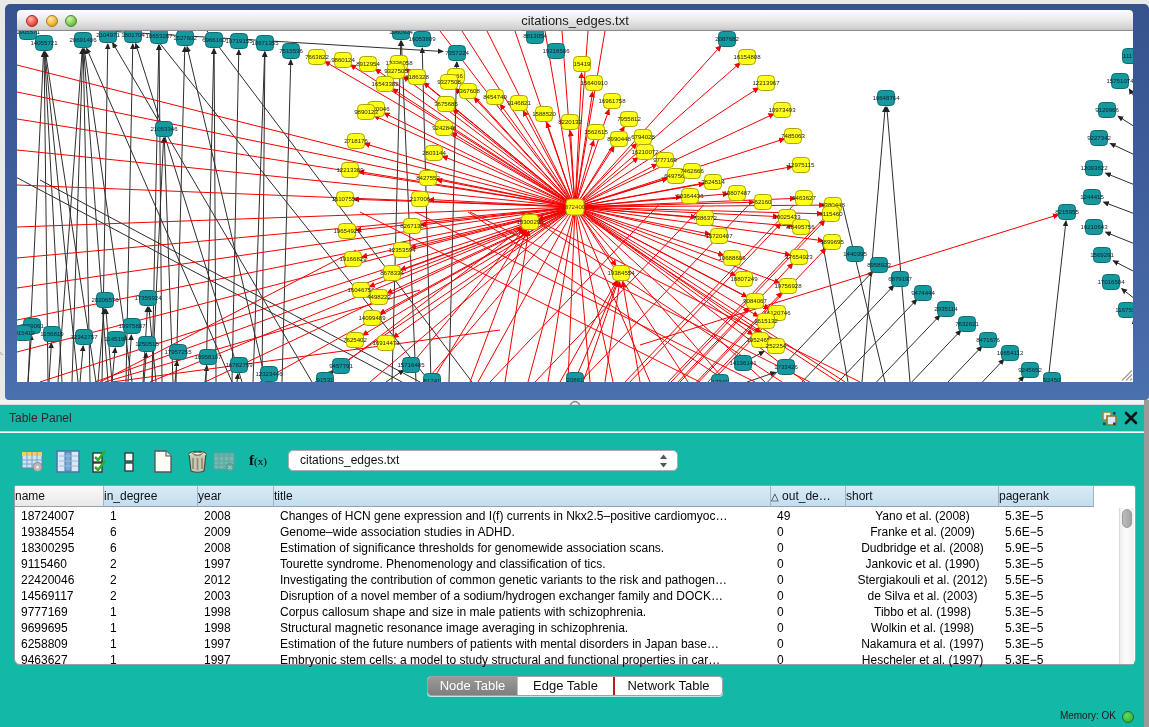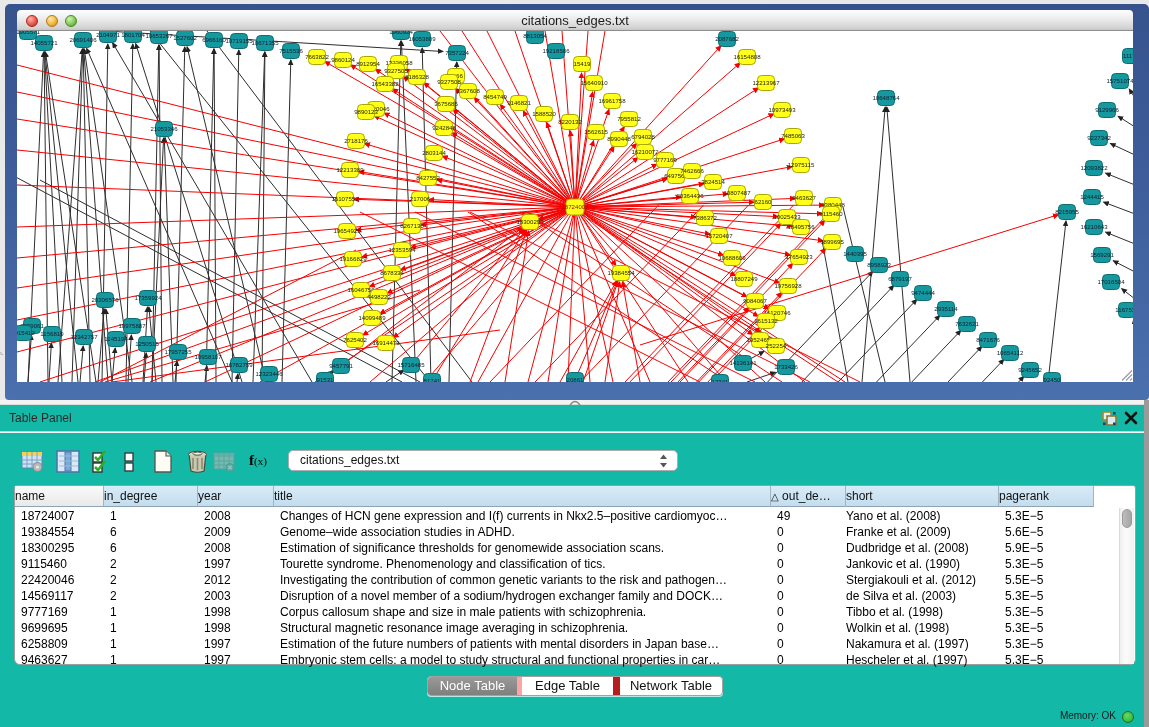--- a/index.html
+++ b/index.html
@@ -30,33 +30,33 @@
 .th{position:absolute;top:0;height:21px;background:linear-gradient(180deg,#d8ebf7,#c3ddee);
  border-right:1px solid #9fb4c4;border-bottom:1px solid #8ea3b3;line-height:21px}
 #th0{left:0;width:89px;background:linear-gradient(180deg,#fafafa,#e9e9e9)}
 #th1{left:89px;width:94px}#th2{left:183px;width:76px}#th3{left:259px;width:497px}
 #th4{left:756px;width:75px}#th5{left:831px;width:153px}#th6{left:984px;width:95px}
 #tbody{position:absolute;left:0;top:22px;width:1100px;font-size:12px;color:#000}
 .tr{position:relative;height:16px;line-height:16px;white-space:nowrap}
 .tr div{position:absolute;top:0;overflow:hidden}
 .c0{left:6px;width:85px}.c1{left:95px;width:88px}.c2{left:189px;width:72px}
 .c3{left:265px;width:490px}.c4{left:762px;width:70px}
-.c5{left:831px;width:153px;}.c6{left:990px;width:90px}
+.c5{left:831px;width:153px;text-align:center}.c6{left:990px;width:90px}
 #vsb{position:absolute;right:1px;top:22px;width:15px;height:156px;
  background:linear-gradient(90deg,#efefef,#fbfbfb 40%,#f1f1f1);border-left:1px solid #dadada}
 #vthumb{position:absolute;left:2px;top:1px;width:10px;height:19px;border-radius:5px;
  background:linear-gradient(90deg,#bdbdbd,#a5a5a5);border:1px solid #9a9a9a}
 #tabs{position:absolute;left:427px;top:276px;height:20px;font-size:13px;color:#111;
  border:1px solid #a2a2a2;border-radius:4px;background:#fff;display:flex;
  box-shadow:0 1px 0 rgba(255,255,255,.7)}
 .tab{height:18px;line-height:18px;text-align:center;white-space:nowrap}
 #tab0{width:89px;background:linear-gradient(180deg,#9a9a9a,#7f7f7f);color:#fff;
  border-radius:3px 0 0 3px}
-#tab1{width:96px;border-left:5px solid #fca5a5}
-#tab2{width:109px;border-left:7px solid #b91c1c}
+#tab1{width:96px;border-left:1px solid #fca5a5}
+#tab2{width:109px;border-left:2px solid #b91c1c}
 #mem{position:absolute;left:1024px;top:710px;width:92px;text-align:right;
  font-size:10px;color:#1a1a1a}
 #memdot{position:absolute;left:1122px;top:711px;width:12px;height:12px;border-radius:50%;
  background:radial-gradient(circle at 40% 35%,#64d964,#3cc13c 60%,#2ca82c 95%);
  border:1px solid #2b662b}
 #lglyph{position:absolute;left:0;top:347px;width:4px;height:7px;font-size:8px;color:#8a8a8a}
 .ticon{position:absolute;top:50px}
 </style></head><body>
 <div id="frame"></div>
 <div id="titlebar">

